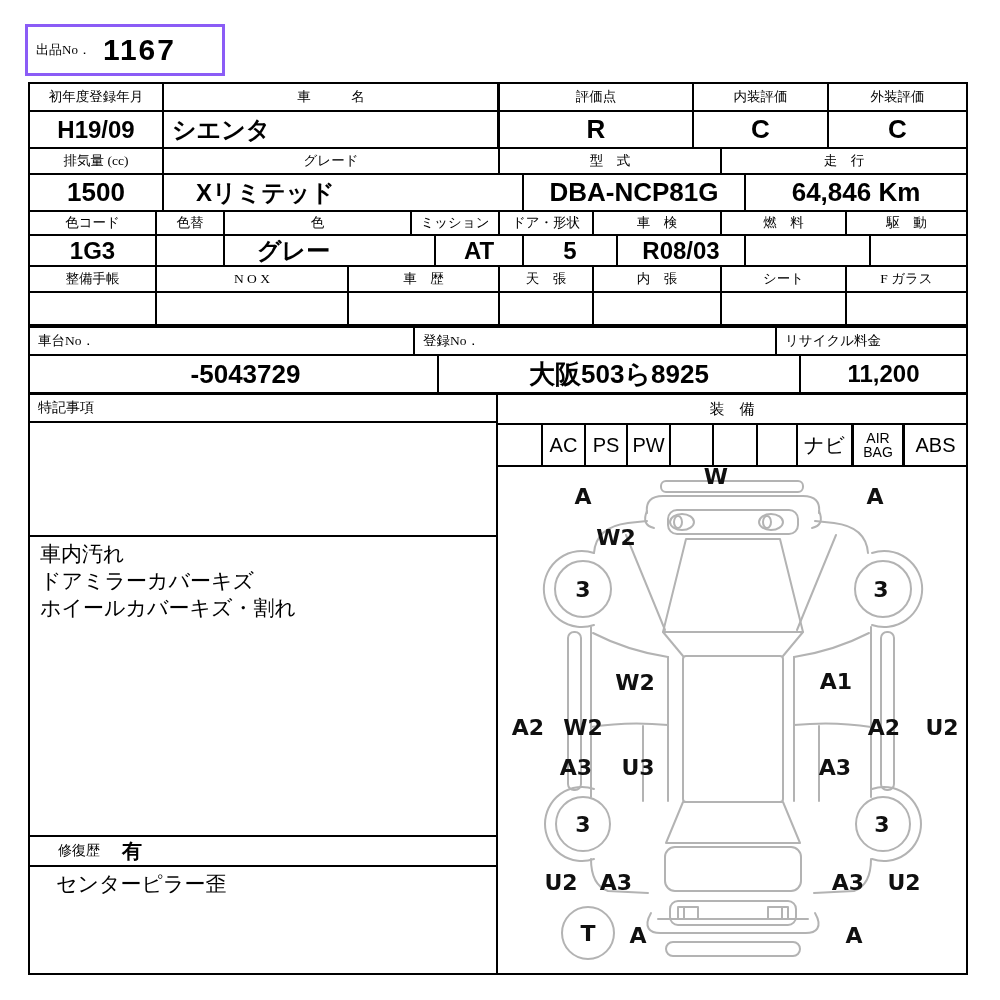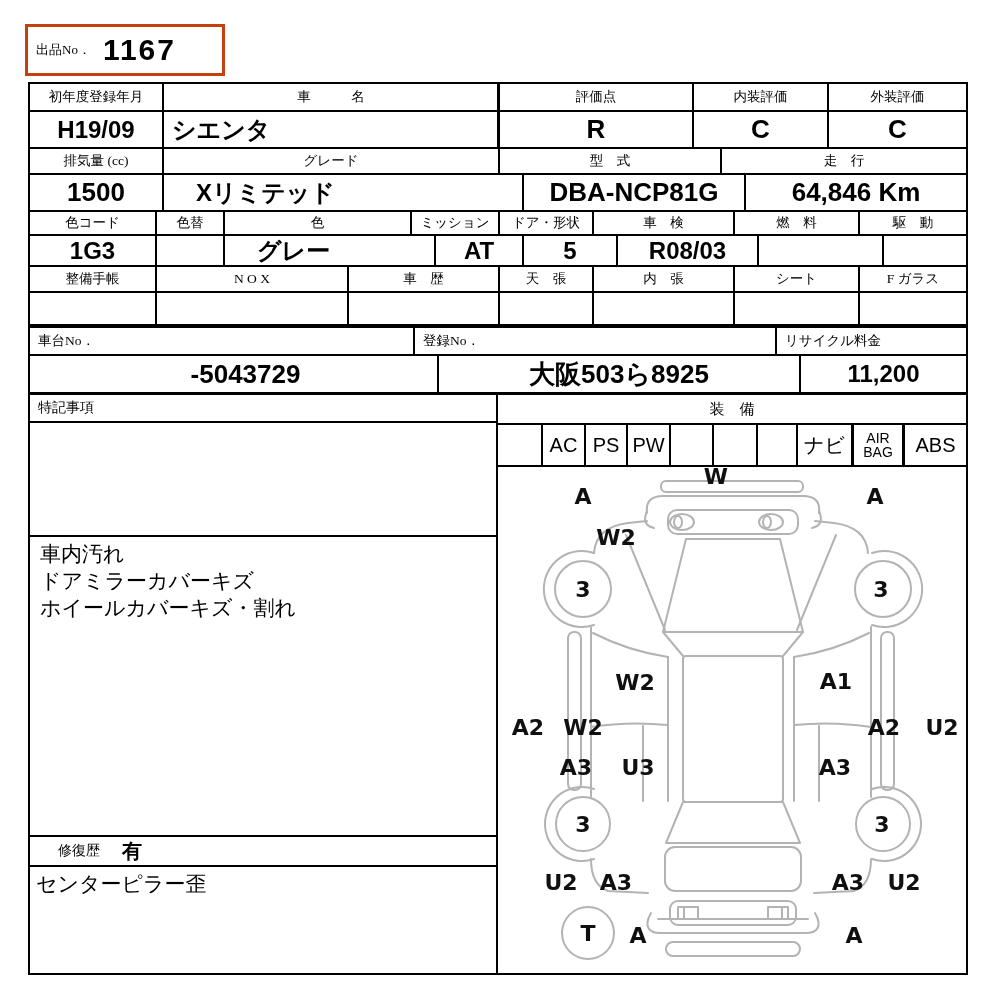--- a/index.html
+++ b/index.html
@@ -1,19 +1,19 @@
 <!DOCTYPE html>
 <html><head>
 <meta charset="utf-8">
 <style>
   html,body{margin:0;padding:0;background:#fff;}
   #sheet{position:relative;width:1000px;height:1000px;background:#fff;color:#000;
          font-family:"Liberation Sans","DejaVu Sans",sans-serif;}
   
-  #lotbox{position:absolute;left:25px;top:24px;width:200px;height:52px;border:3px solid #c2410c;
+  #lotbox{position:absolute;left:25px;top:24px;width:200px;height:52px;border:3px solid #8b5cf6;
           box-sizing:border-box;display:flex;align-items:center;padding-left:8px;background:#fff;}
   .lot-label{font-family:"Liberation Serif","DejaVu Serif",serif;font-size:13px;}
   .lot-number{font-size:30px;font-weight:bold;margin-left:12px;letter-spacing:2px;}
   
   #spec{position:absolute;left:28px;top:82px;width:940px;border:2px solid #000;box-sizing:border-box;background:#fff;}
   .row{display:flex;border-bottom:2px solid #000;}
   .row:last-child{border-bottom:none;padding-left:24px;}
   .row.thicksep{border-top:1px solid #000;}
   .c{border-right:2px solid #000;box-sizing:border-box;overflow:hidden;display:flex;align-items:center;justify-content:center;}
   .c:last-child{border-right:none;flex:1;}
@@ -24,36 +24,36 @@
   .v.leftal{justify-content:flex-start;padding-left:8px;}
   .v.midsz{font-size:24px;margin-left:24px;}
   .thickL{border-left:3px solid #000;margin-left:-3px;}
   .rh1{height:26px}.rv1{height:35px}.rh2{height:24px}.rv2{height:35px}
   .rh3{height:22px}.rv3{height:29px}.rh4{height:24px}.rv4{height:31px;border-bottom-width:3px;}
   .rh5{height:26px}.rv5{height:36px}
   
   .w134{width:134px}.w336{width:336px}.w197{width:197px}.w135{width:135px}
   .w222{width:222px}
   .w127{width:127px}.w68{width:68px}.w187{width:187px}.w88{width:88px}.w94{width:94px}
-  .w128{width:141px}.w125{width:125px}
+  .w128{width:128px}.w125{width:125px}
   .w192{width:192px}.w151{width:151px}
   .w385{width:385px}.w362{width:362px}
   
   #bottom{position:absolute;left:28px;top:393px;width:940px;height:582px;box-sizing:border-box;display:flex;}
   #leftcol{width:470px;border:2px solid #000;border-right:2px solid #000;box-sizing:border-box;display:flex;flex-direction:column;background:#fff;}
   #rightcol{width:470px;border:2px solid #000;border-left:none;box-sizing:border-box;display:flex;flex-direction:column;background:#fff;}
   .sec-hdr{height:26px;border-bottom:2px solid #000;display:flex;align-items:center;
            font-family:"Liberation Serif","DejaVu Serif",serif;font-size:14px;padding-left:8px;box-sizing:content-box;}
   #notes-spacer{height:112px;border-bottom:2px solid #000;}
   #notes-body{height:300px;border-bottom:2px solid #000;padding:4px 10px;box-sizing:border-box;}
   .note-line{font-size:21px;line-height:1.28;}
   #repair-row{height:28px;border-bottom:2px solid #000;display:flex;align-items:center;padding-left:28px;}
   #repair-row .rep-label{font-family:"Liberation Serif","DejaVu Serif",serif;font-size:14px;}
   #repair-row .rep-value{font-size:20px;font-weight:bold;margin-left:22px;}
-  #repair-note{flex:1;padding:3px 6px;font-size:21px;}
+  #repair-note{flex:1;padding:3px 26px;font-size:21px;}
   #equip-hdr{height:28px;border-bottom:2px solid #000;display:flex;align-items:center;justify-content:center;
              font-family:"Liberation Serif","DejaVu Serif",serif;font-size:15px;}
   #equip-row{height:40px;border-bottom:2px solid #000;display:flex;}
   .eq-cell{border-right:2px solid #000;box-sizing:border-box;display:flex;align-items:center;justify-content:center;
            font-size:20px;font-weight:500;white-space:pre-line;text-align:center;line-height:1.02;}
   .eq-cell:last-child{border-right:none;flex:1;}
   .eq-cell:nth-child(1){width:45px}.eq-cell:nth-child(2){width:43px}.eq-cell:nth-child(3){width:42px}
   .eq-cell:nth-child(4){width:43px}.eq-cell:nth-child(5){width:43px}.eq-cell:nth-child(6){width:44px}
   .eq-cell:nth-child(7){width:40px}.eq-cell:nth-child(8){width:55px}
   .eq-cell:nth-child(9){width:52px;font-size:14px;border-left:1px solid #000;border-right:3px solid #000;}

